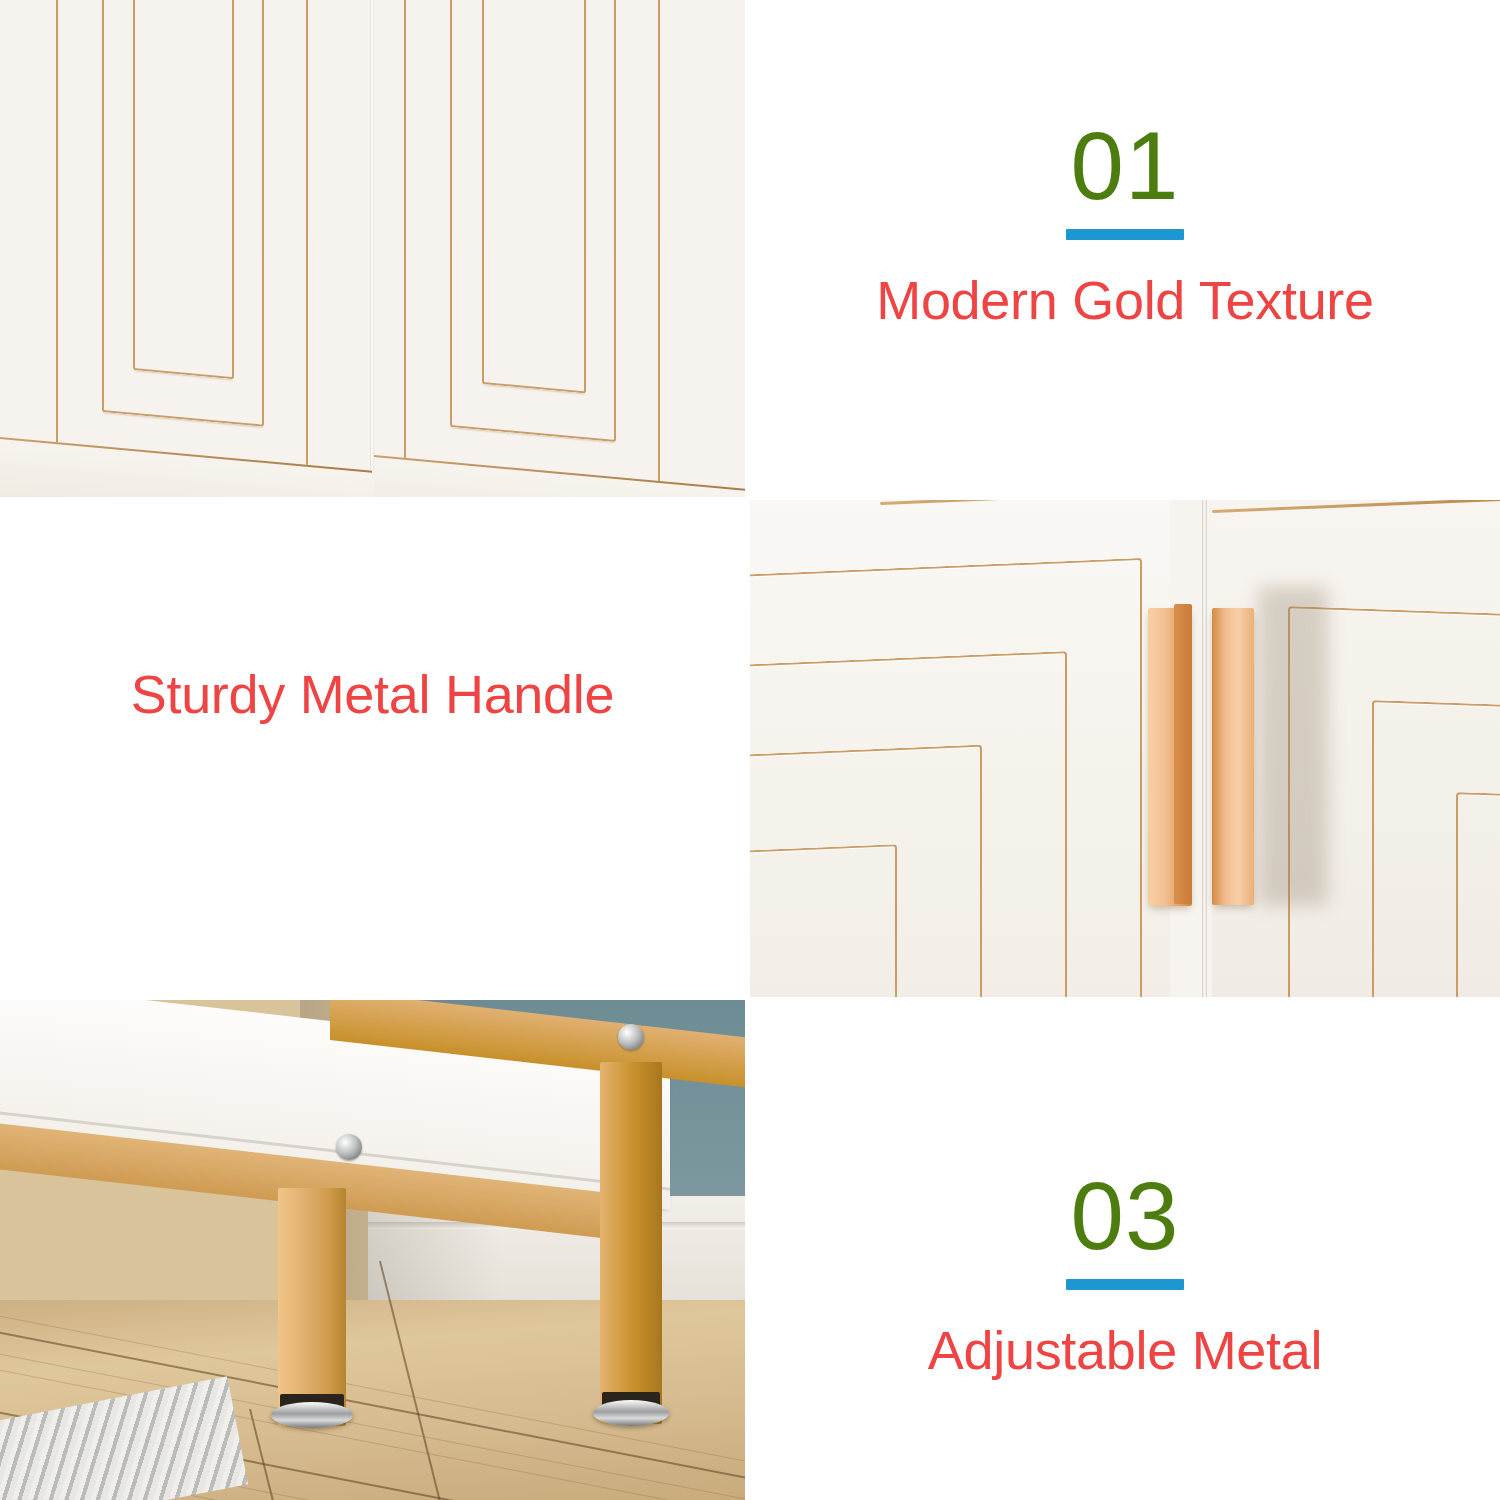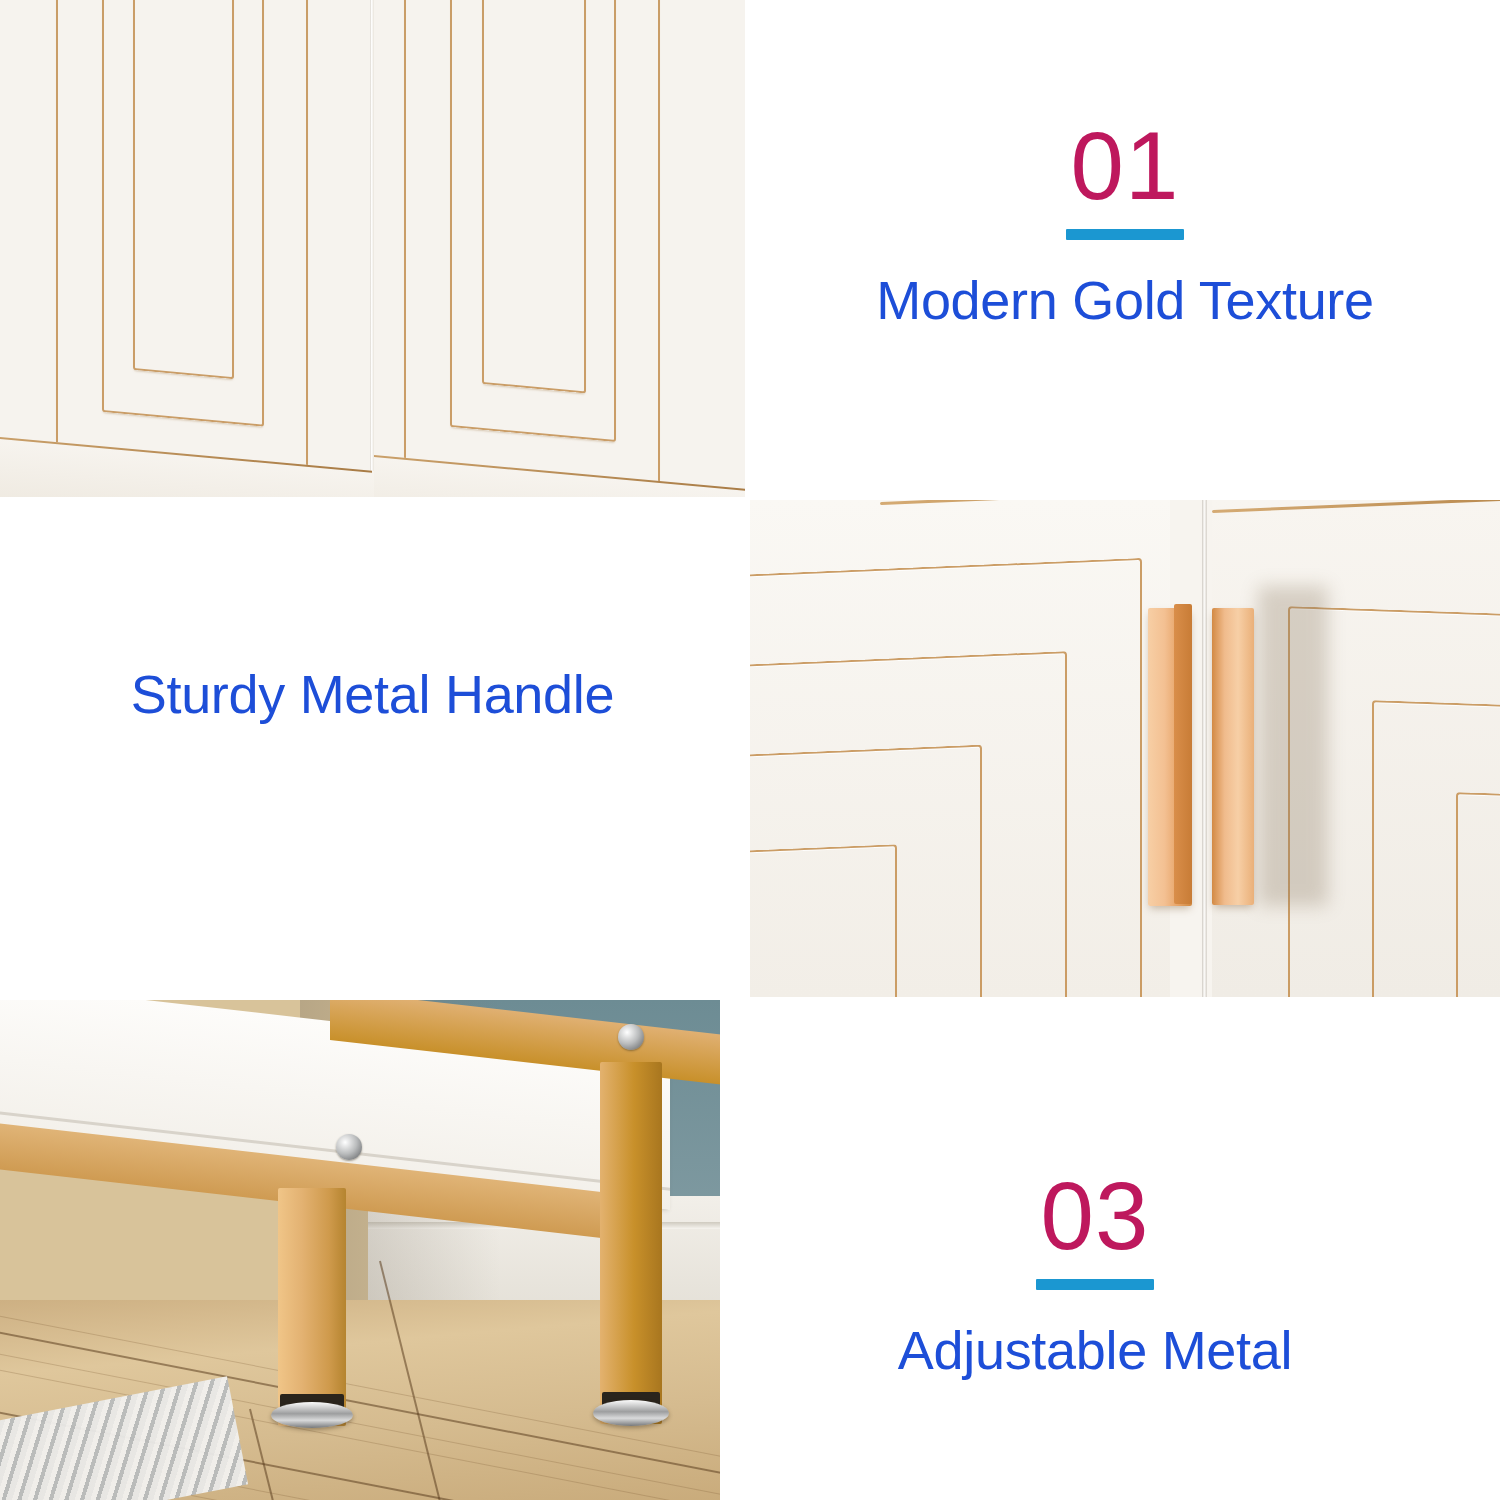--- a/index.html
+++ b/index.html
@@ -10,30 +10,30 @@
 
   .sheet{position:relative;width:1500px;height:1500px;background:#ffffff;}
 
   
   .cell{position:absolute;overflow:hidden;}
   .cell-tl{left:0;top:0;width:745px;height:497px;}
   .cell-tr{left:750px;top:0;width:750px;height:497px;background:#ffffff;}
   .cell-ml{left:0;top:502px;width:745px;height:493px;background:#ffffff;}
   .cell-mr{left:750px;top:500px;width:750px;height:497px;}
   .cell-bl{left:0;top:1000px;width:745px;height:500px;}
-  .cell-br{left:720px;top:1000px;width:750px;height:500px;background:#ffffff;}
+  .cell-br{left:750px;top:1000px;width:750px;height:500px;background:#ffffff;}
 
   
   .textblock{position:absolute;left:0;width:100%;text-align:center;}
   .num{display:inline-block;position:relative;
-       color:#be185d;font-size:96px;line-height:1;font-weight:400;
+       color:#4d7c0f;font-size:96px;line-height:1;font-weight:400;
        letter-spacing:1px;padding-bottom:26px;}
   .num .rule{position:absolute;left:50%;transform:translateX(-50%);
              bottom:0;width:118px;height:11px;background:#1b97d1;border-radius:1px;}
-  .caption{display:block;margin-top:30px;color:#1d4ed8;
+  .caption{display:block;margin-top:30px;color:#ef4444;
            font-size:54px;line-height:1.12;font-weight:400;letter-spacing:-0.3px;}
   .cell-br .num{font-size:96px;}
 
   
   .doors{position:absolute;inset:0;background:#f4f1ec;}
   .doors .door{position:absolute;top:-4px;height:505px;background:#f6f3ee;overflow:hidden;}
   .doors .door.left{left:-2px;width:372px;}
   .doors .door.right{left:374px;width:375px;}
   .doors .seam{position:absolute;left:370px;top:0;width:4px;height:497px;
                background:linear-gradient(90deg,#d9d4cc,#ffffff 40%,#e8e3da);}

